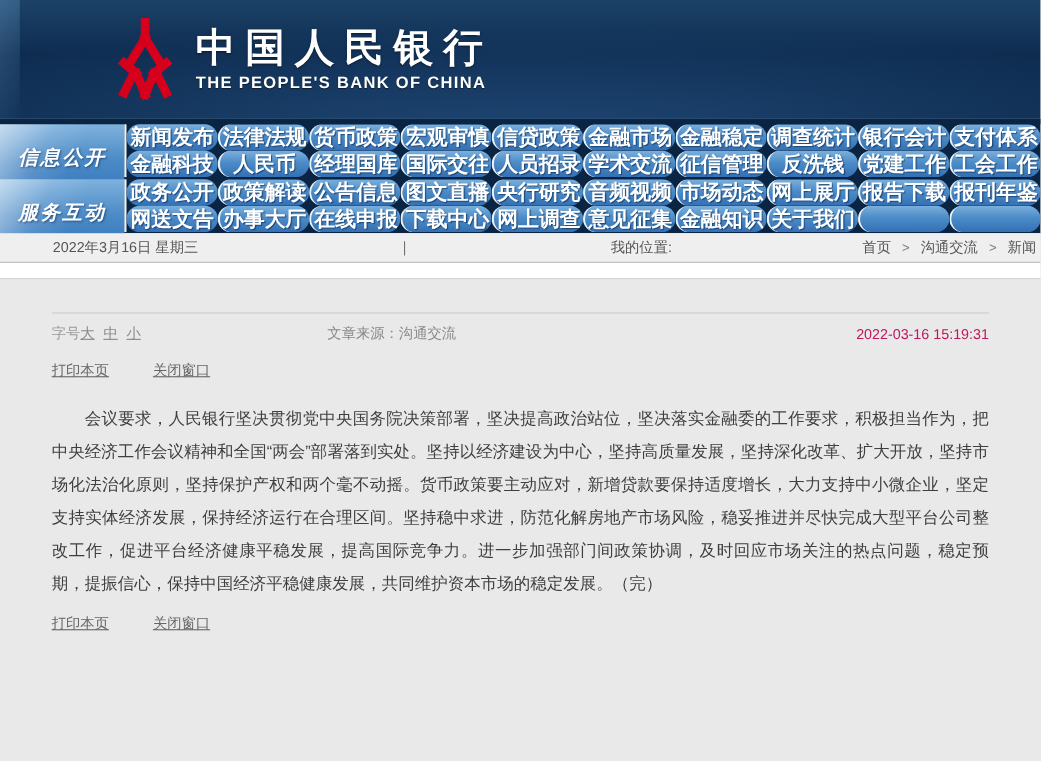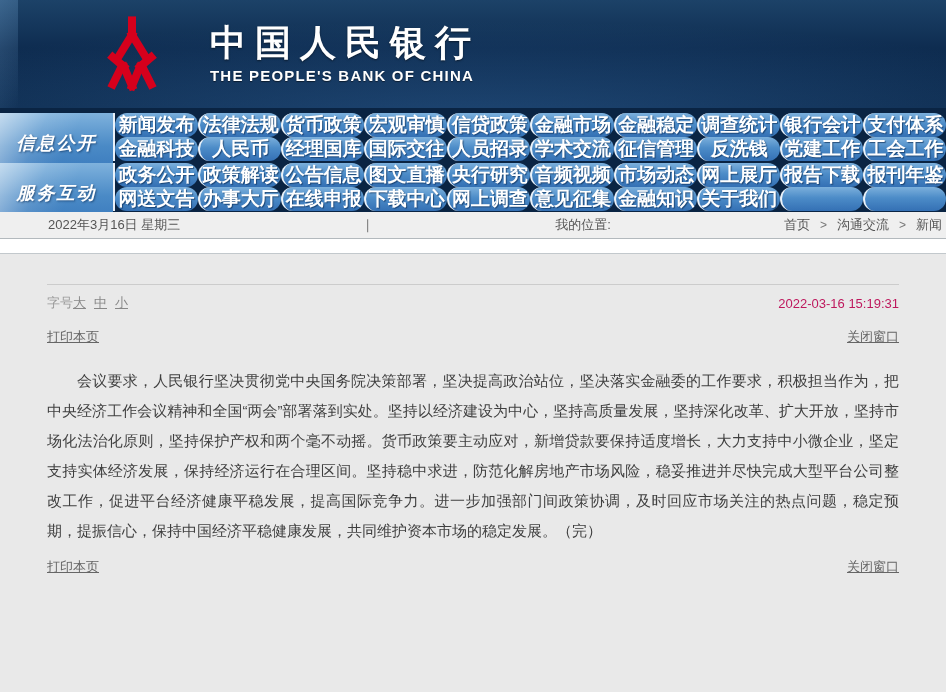--- a/index.html
+++ b/index.html
@@ -18,21 +18,21 @@
     background:
       radial-gradient(ellipse 120% 160% at 50% 115%, rgba(45,95,150,.55) 0%, rgba(13,43,78,0) 60%),
       linear-gradient(180deg,#1c4268 0%, #0e2c50 45%, #0d2a4c 100%);
     display:flex; align-items:center;
     position:relative;
   }
   .masthead::before{
     content:""; position:absolute; left:0; top:0; bottom:0; width:18px;
     background:linear-gradient(120deg, rgba(120,170,215,.35), rgba(13,43,78,0));
   }
-  .logo-wrap { display:flex; align-items:center; margin-left:100px;gap:32px; }
+  .logo-wrap { display:flex; align-items:center; margin-left:100px; }
   .pbc-logo { width:64px; height:78px; margin-right:14px; }
   .logo-text .cn {
     color:#ffffff; font-family:"Liberation Serif","DejaVu Serif",serif;
     font-size:36px; font-weight:bold; letter-spacing:9px; line-height:1.1;
     text-shadow:0 1px 2px rgba(0,0,0,.5);
   }
   .logo-text .en {
     color:#ffffff; font-size:15px; font-weight:bold; letter-spacing:1.2px; margin-top:3px;
     text-shadow:0 1px 1px rgba(0,0,0,.5);
   }
@@ -86,21 +86,21 @@
   }
   .meta-row {
     margin-top:30px; border-top:1px solid #cccccc; padding-top:9px;
     display:flex; align-items:center;
     font-size:13px; color:#999;
   }
   .meta-left { flex:1; display:flex; align-items:center; }
   .meta-left .fs-link { color:#888; text-decoration:underline; cursor:pointer; }
   .meta-center { flex:1.4; color:#888; }
   .meta-right { flex:1; text-align:right; color:#be185d; font-family:"Liberation Sans","DejaVu Sans",sans-serif; }
-  .links-row { display:flex; justify-content:space-between; gap:16px; font-size:13px; }
+  .links-row { display:flex; justify-content:flex-start; gap:40px; font-size:13px; }
   .links-row.top { margin-top:16px; }
   .links-row.bottom { margin-top:12px; }
   .links-row a { color:#666; text-decoration:underline; cursor:pointer; }
   .article-body { margin-top:20px; }
   .article-body p {
     font-size:15px; color:#3f3f3f; line-height:30px;
     text-indent:2em; text-align:justify; margin-bottom:7px;
   }
 </style>
 </head>
@@ -194,20 +194,23 @@
 
   <div class="white-strip"></div>
 
   <main class="content">
 
     <div class="meta-row">
       <div class="meta-left">
         <span>字号</span>
         <span id="fs-links"><span class="fs-link" style="margin-right: 8px;">大</span><span class="fs-link" style="margin-right: 8px;">中</span><span class="fs-link" style="margin-right: 8px;">小</span></span>
       </div>
+      <div class="meta-center">
+        <span>文章来源：</span><span>沟通交流</span>
+      </div>
       <div class="meta-right">2022-03-16 15:19:31</div>
     </div>
 
     <div class="links-row top">
       <a>打印本页</a>
       <a>关闭窗口</a>
     </div>
 
     <div class="article-body" id="article-body">
         <p>会议要求，人民银行坚决贯彻党中央国务院决策部署，坚决提高政治站位，坚决落实金融委的工作要求，积极担当作为，把中央经济工作会议精神和全国“两会”部署落到实处。坚持以经济建设为中心，坚持高质量发展，坚持深化改革、扩大开放，坚持市场化法治化原则，坚持保护产权和两个毫不动摇。货币政策要主动应对，新增贷款要保持适度增长，大力支持中小微企业，坚定支持实体经济发展，保持经济运行在合理区间。坚持稳中求进，防范化解房地产市场风险，稳妥推进并尽快完成大型平台公司整改工作，促进平台经济健康平稳发展，提高国际竞争力。进一步加强部门间政策协调，及时回应市场关注的热点问题，稳定预期，提振信心，保持中国经济平稳健康发展，共同维护资本市场的稳定发展。（完）</p>

